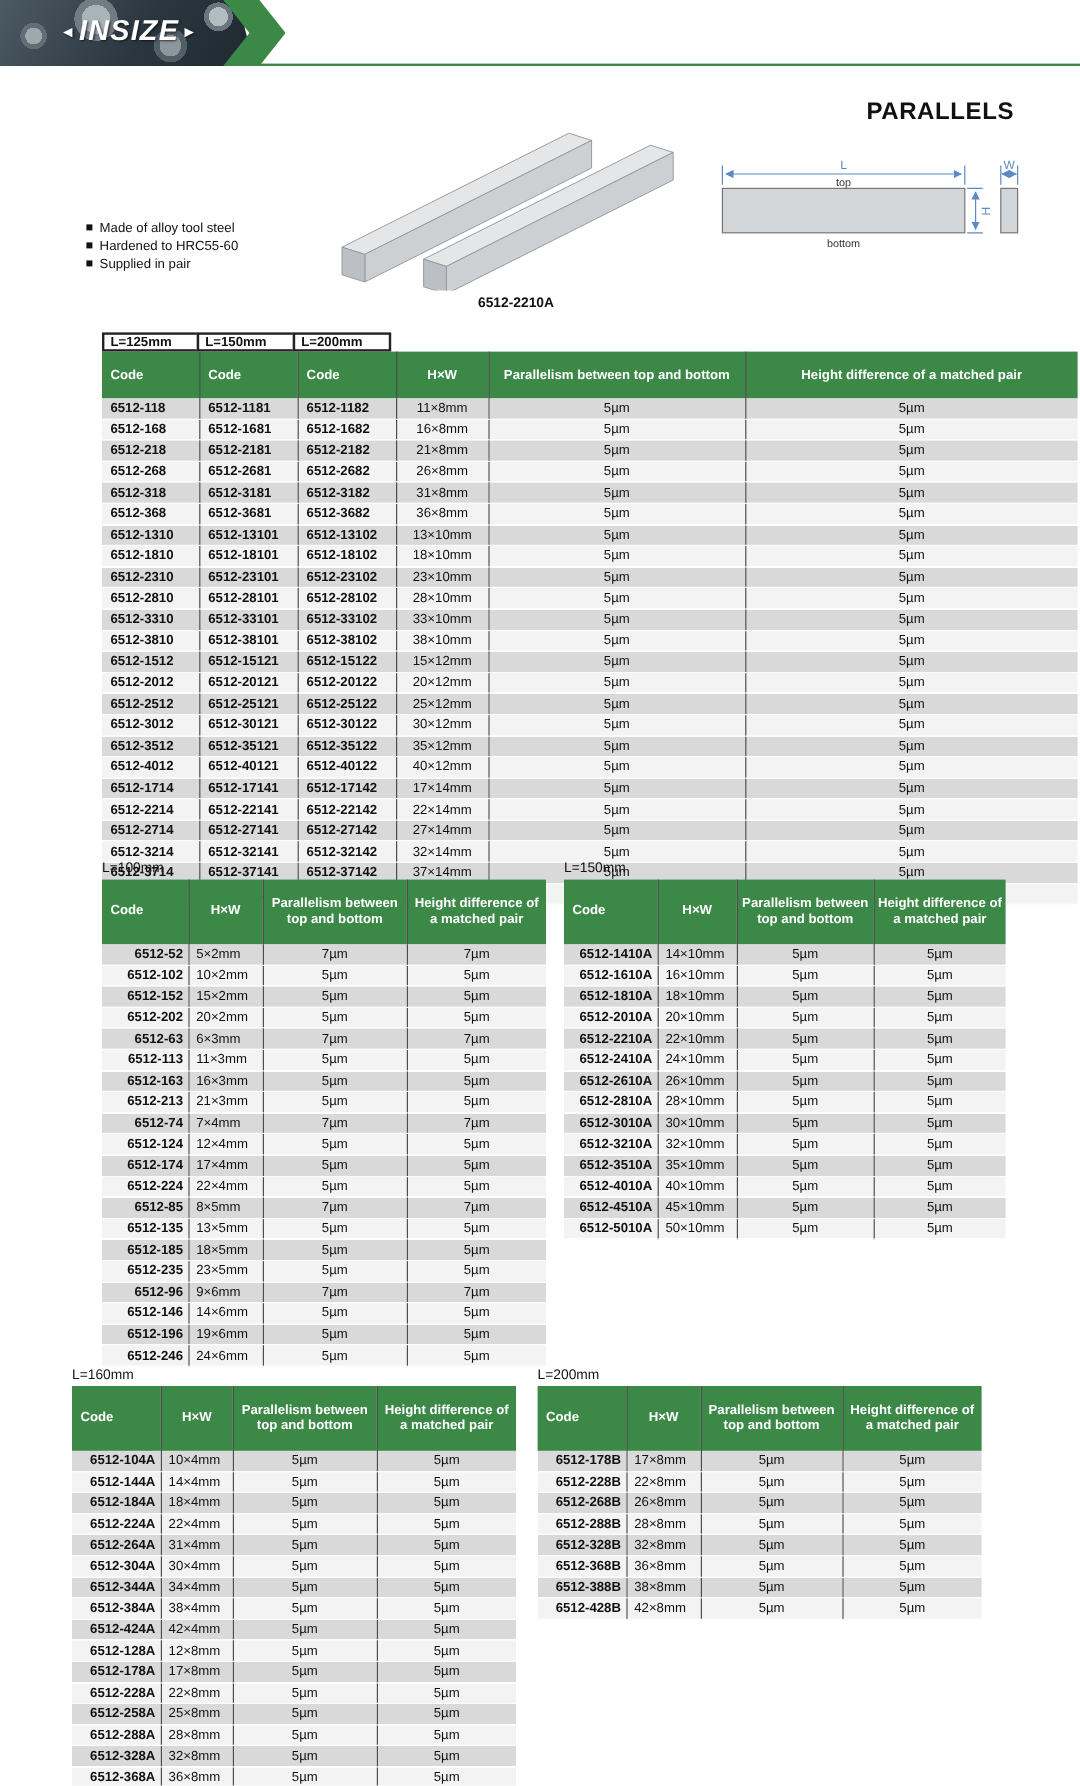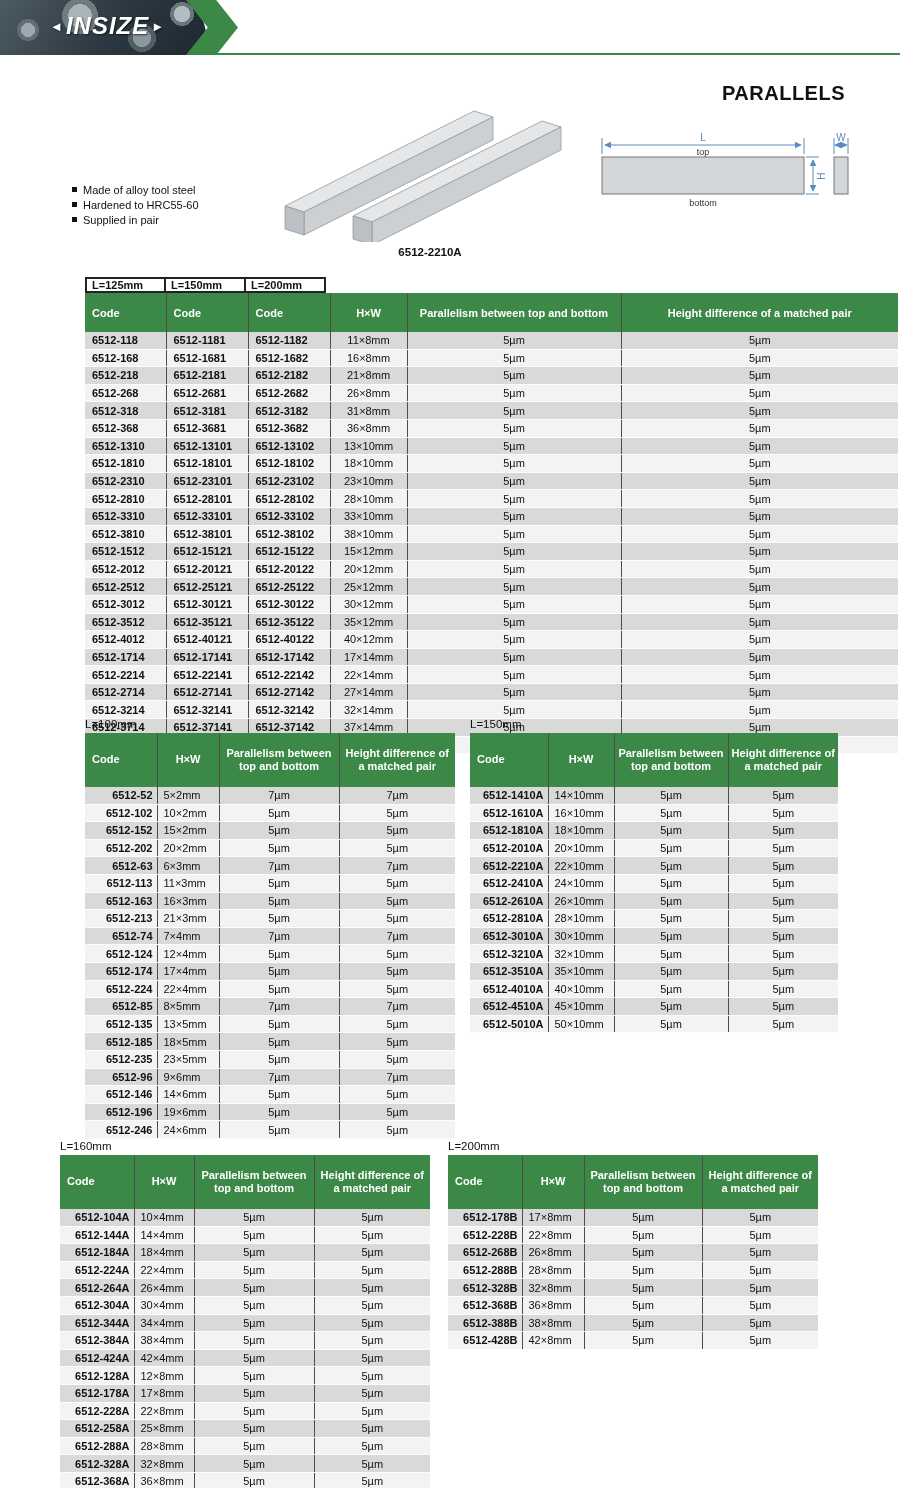--- a/index.html
+++ b/index.html
@@ -646,21 +646,21 @@
           <td>5µm</td>
         </tr>
         <tr>
           <td>6512-224A</td>
           <td>22×4mm</td>
           <td>5µm</td>
           <td>5µm</td>
         </tr>
         <tr>
           <td>6512-264A</td>
-          <td>26×4mm</td>
+          <td>31×4mm</td>
           <td>5µm</td>
           <td>5µm</td>
         </tr>
         <tr>
           <td>6512-304A</td>
           <td>30×4mm</td>
           <td>5µm</td>
           <td>5µm</td>
         </tr>
         <tr>

